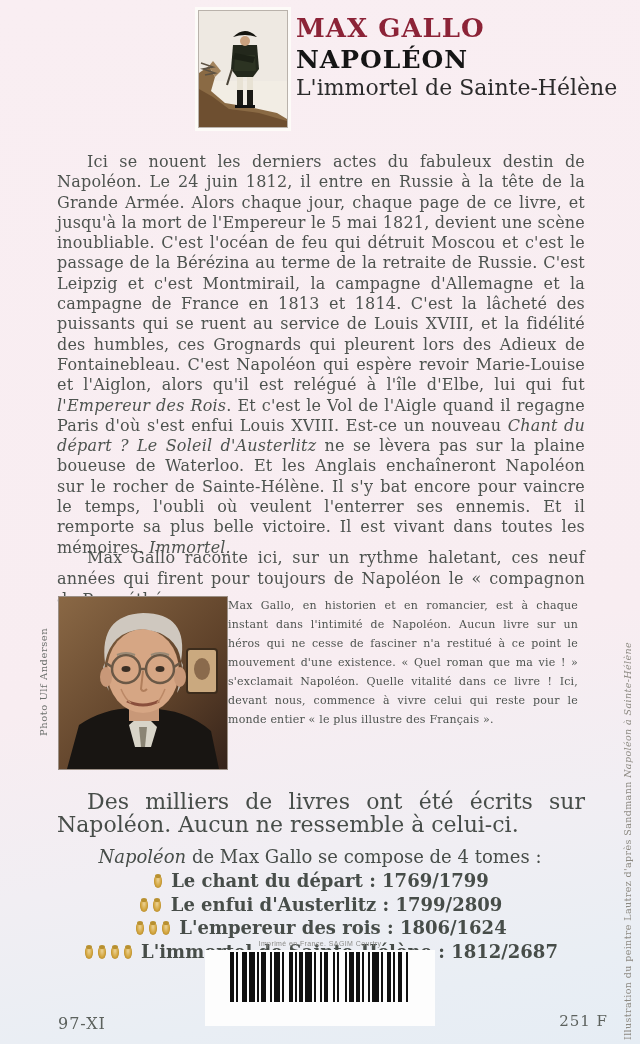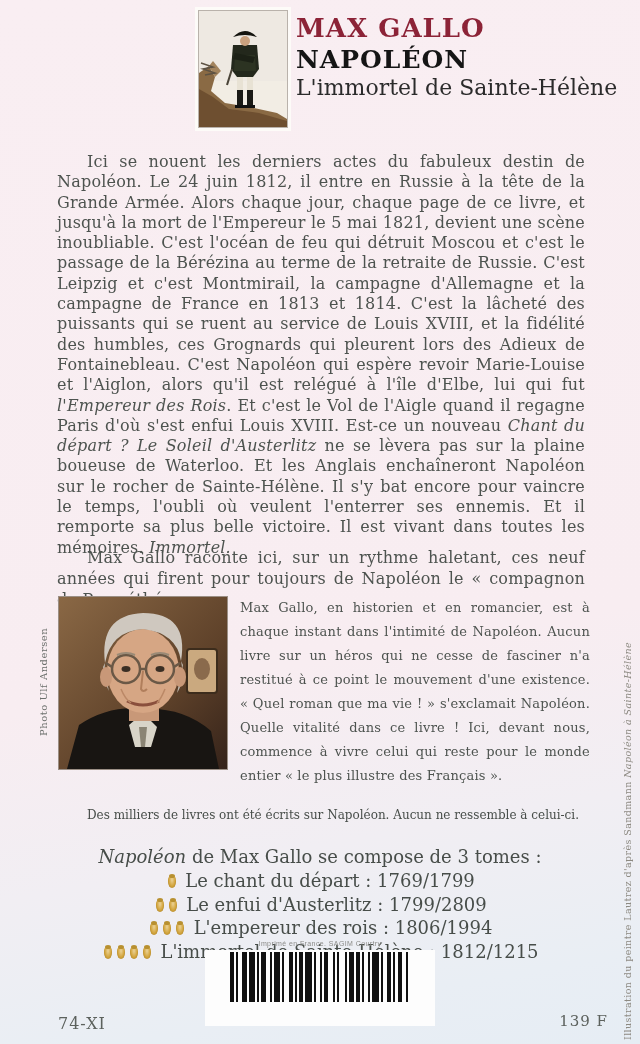--- a/index.html
+++ b/index.html
@@ -28,28 +28,28 @@
   
   .bio-row{position:absolute;left:38px;top:596px;width:552px;display:flex;align-items:flex-start;}
   .photo-credit{
     width:16px;height:172px;writing-mode:vertical-rl;transform:rotate(180deg);
     font-size:10px;color:#6b6f6c;text-align:center;letter-spacing:.5px;flex:0 0 auto;
     font-family:"DejaVu Serif",serif;
   }
   .author-photo{width:168px;height:172px;flex:0 0 auto;margin-left:4px;border:1px solid #9b8f85;
     background:#6b4f35;overflow:hidden;}
   .author-photo svg{display:block;width:100%;height:100%;}
-  .bio-text{margin-left:12px;width:350px;font-size:13px;line-height:24px;text-align:justify;letter-spacing:.2px;}
-  
-  .closing{position:absolute;left:57px;top:792px;width:528px;font-size:12px;line-height:23px;
+  .bio-text{width:350px;font-size:11px;line-height:19px;text-align:justify;letter-spacing:.2px;}
+  
+  .closing{position:absolute;left:57px;top:768px;width:528px;font-size:22px;line-height:23px;
     text-align:justify;text-indent:30px;color:#474d49;}
   
   .tomes{position:absolute;left:40px;top:846px;width:560px;text-align:center;color:#474d49;}
   .tomes-intro{font-size:18px;margin-bottom:3px;}
-  .tome-row{font-size:18px;line-height:22.5px;white-space:nowrap;}
+  .tome-row{font-size:18px;line-height:22.5px;white-space:nowrap;font-weight:bold;}
   .bees{display:inline-block;margin-right:7px;vertical-align:-1px;}
   .bee{display:inline-block;width:8px;height:12px;margin:0 2.5px;position:relative;
     background:radial-gradient(ellipse at 50% 32%,#ecd398 0%,#d2a43c 55%,#96701f 100%);
     border-radius:50% 50% 58% 58%/42% 42% 60% 60%;}
   .bee::before{content:"";position:absolute;left:1px;top:-2px;width:6px;height:4px;border-radius:50%;
     background:#b8903０;background:#b89030;}
   
   .print-line{position:absolute;left:0;top:940px;width:100%;text-align:center;
     font-family:"Liberation Sans",sans-serif;font-size:7px;color:#8b8b88;letter-spacing:.4px;}
   .barcode-panel{position:absolute;left:205px;top:950px;width:230px;height:76px;background:#fdfdfd;
@@ -159,25 +159,25 @@
         <path d="M68,104 Q84,112 100,104" stroke="#8a4f3c" stroke-width="3" fill="none"></path>
         <path d="M62,92 Q66,102 72,106 M106,92 Q102,102 98,106" stroke="#bb8866" stroke-width="1.5" fill="none"></path>
       </svg>
     </div>
     <div class="bio-text">Max Gallo, en historien et en romancier, est à chaque instant dans l'intimité de Napoléon. Aucun livre sur un héros qui ne cesse de fasciner n'a restitué à ce point le mouvement d'une existence. « Quel roman que ma vie ! » s'exclamait Napoléon. Quelle vitalité dans ce livre ! Ici, devant nous, commence à vivre celui qui reste pour le monde entier « le plus illustre des Français ».</div>
   </div>
 
   <p class="closing">Des milliers de livres ont été écrits sur Napoléon. Aucun ne ressemble à celui-ci.</p>
 
   <div class="tomes">
-    <div class="tomes-intro"><span class="it">Napoléon</span><span> de Max Gallo se compose de 3 tomes :</span></div>
+    <div class="tomes-intro"><span class="it">Napoléon</span><span> de Max Gallo se compose de 4 tomes :</span></div>
     <div class="tome-row"><span class="bees"><span class="bee"></span></span><span>Le chant du départ</span><span> : </span><span>1769/1799</span></div>
     <div class="tome-row"><span class="bees"><span class="bee"></span><span class="bee"></span></span><span>Le enfui d'Austerlitz</span><span> : </span><span>1799/2809</span></div>
-    <div class="tome-row"><span class="bees"><span class="bee"></span><span class="bee"></span><span class="bee"></span></span><span>L'empereur des rois</span><span> : </span><span>1806/1994</span></div>
-    <div class="tome-row"><span class="bees"><span class="bee"></span><span class="bee"></span><span class="bee"></span><span class="bee"></span></span><span>L'immortel de Sainte-Hélène</span><span> : </span><span>1812/1215</span></div>
+    <div class="tome-row"><span class="bees"><span class="bee"></span><span class="bee"></span><span class="bee"></span></span><span>L'empereur des rois</span><span> : </span><span>1806/1624</span></div>
+    <div class="tome-row"><span class="bees"><span class="bee"></span><span class="bee"></span><span class="bee"></span><span class="bee"></span></span><span>L'immortel de Sainte-Hélène</span><span> : </span><span>1812/2687</span></div>
   </div>
 
   <div class="print-line">Imprimé en France. SAGIM Courtry</div>
 
   <div class="barcode-panel">
     <div class="barcode-bars" id="barcode-bars">
         <div class="bar" style="width: 4.2px;"></div>
         <div class="gap" style="width: 2.1px;"></div>
         <div class="bar" style="width: 2.1px;"></div>
         <div class="gap" style="width: 4.2px;"></div>
@@ -231,18 +231,18 @@
         <div class="gap" style="width: 2.1px;"></div>
         <div class="bar" style="width: 2.1px;"></div>
         <div class="gap" style="width: 2.1px;"></div>
         <div class="bar" style="width: 4.2px;"></div>
         <div class="gap" style="width: 4.2px;"></div>
         <div class="bar" style="width: 2.1px;"></div>
         <div class="gap" style="width: 2.1px;"></div>
       </div>
   </div>
 
-  <div class="edition-code">74-XI</div>
-  <div class="price">139 F</div>
+  <div class="edition-code">97-XI</div>
+  <div class="price">251 F</div>
 
   <div class="illustration-credit"><span>Illustration du peintre Lautrez d'après Sandmann  </span><span class="it">Napoléon à Sainte-Hélène</span></div>
 
 </div>
 
 </body></html>

